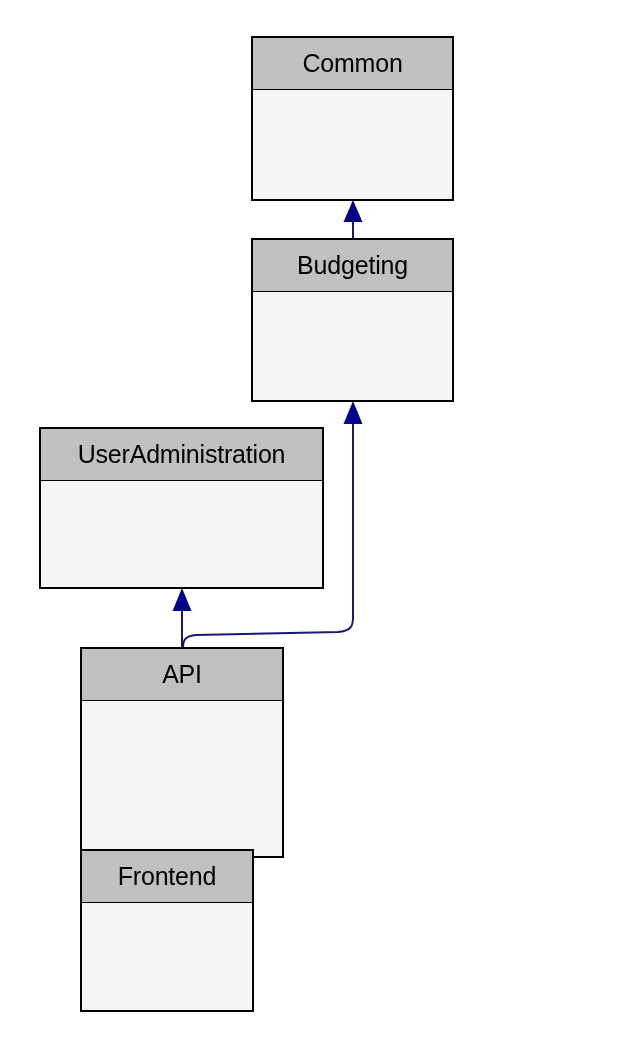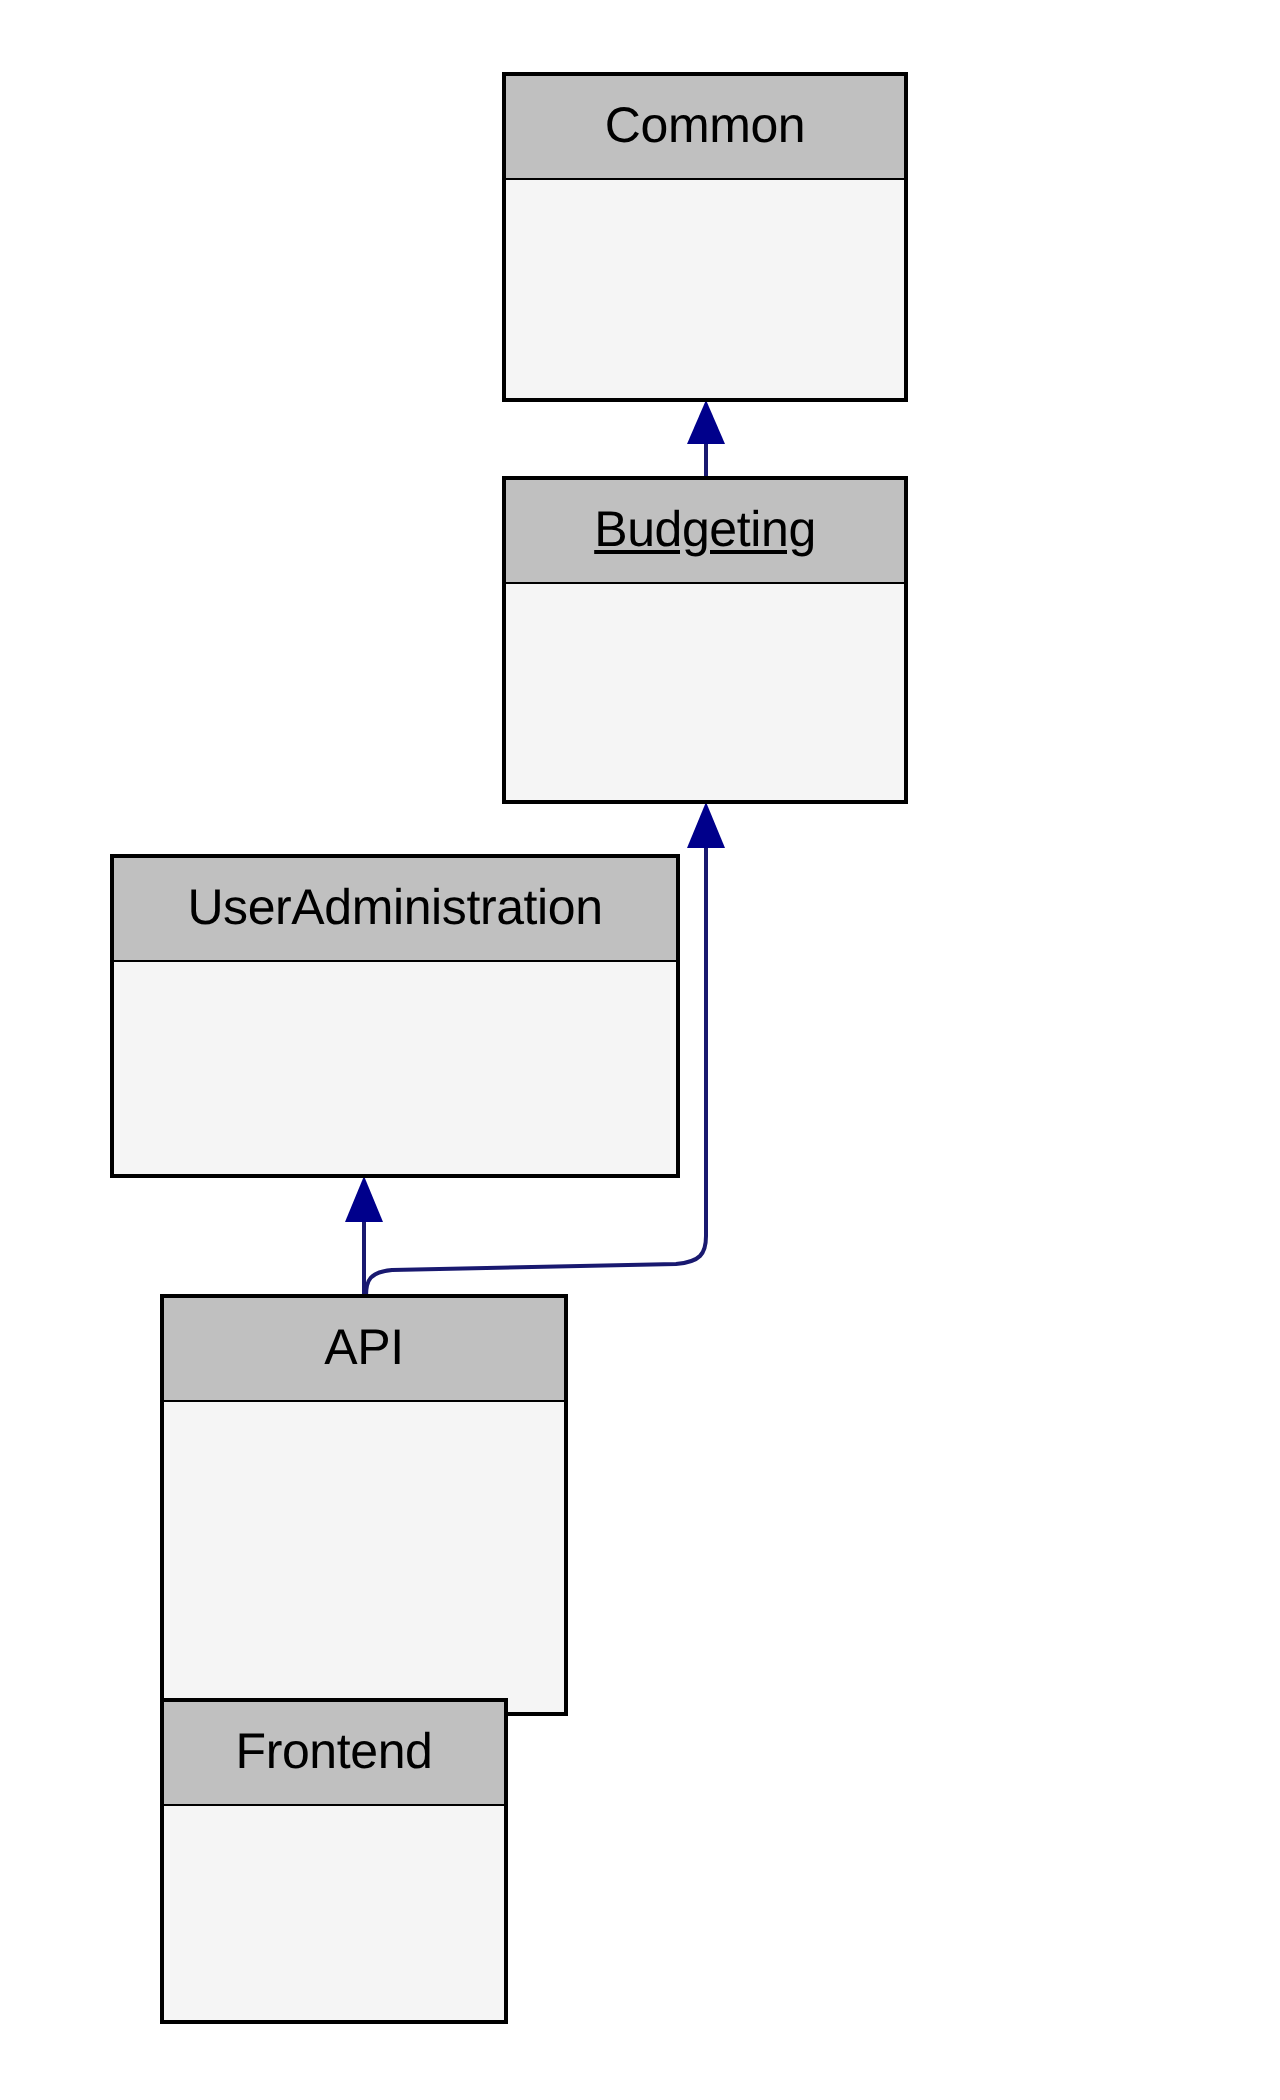--- a/index.html
+++ b/index.html
@@ -86,28 +86,28 @@
     </g>
   </svg>
 
   <div class="node-box" style="left:252px; top:37px; width:201px; height:163px;gap:32px;">
     <div class="node-header" style="height:52px;">
       <span class="node-title">Common</span>
     </div>
     <div class="node-body"></div>
   </div>
 
-  <div class="node-box" style="left:252px; top:239px; width:201px; height:162px;text-decoration:underline;">
+  <div class="node-box" style="left:252px; top:239px; width:201px; height:162px;">
     <div class="node-header" style="height:52px;">
       <span class="node-title">Budgeting</span>
     </div>
     <div class="node-body"></div>
   </div>
 
-  <div class="node-box" style="left:56px; top:428px; width:283px; height:160px;">
+  <div class="node-box" style="left:40px; top:428px; width:283px; height:160px;">
     <div class="node-header" style="height:52px;">
       <span class="node-title">UserAdministration</span>
     </div>
     <div class="node-body"></div>
   </div>
 
   <div class="node-box" style="left:81px; top:648px; width:202px; height:209px;">
     <div class="node-header" style="height:52px;">
       <span class="node-title">API</span>
     </div>

